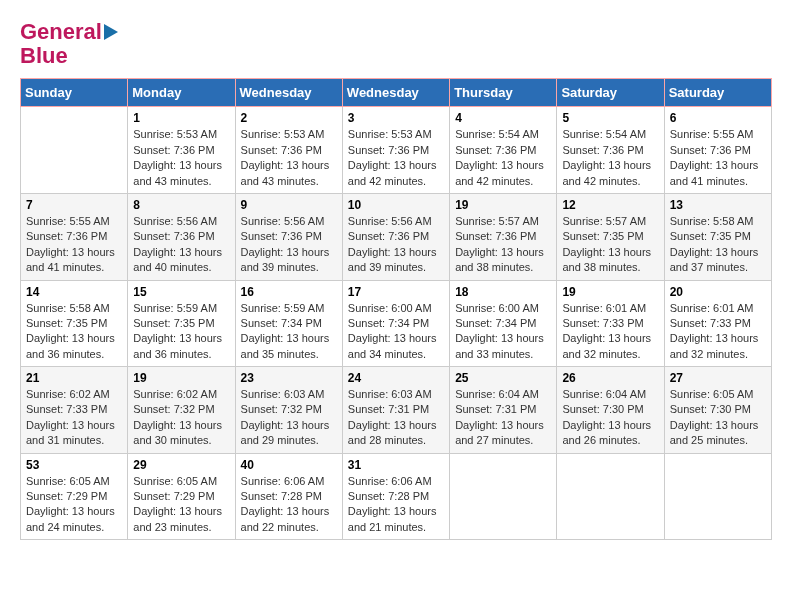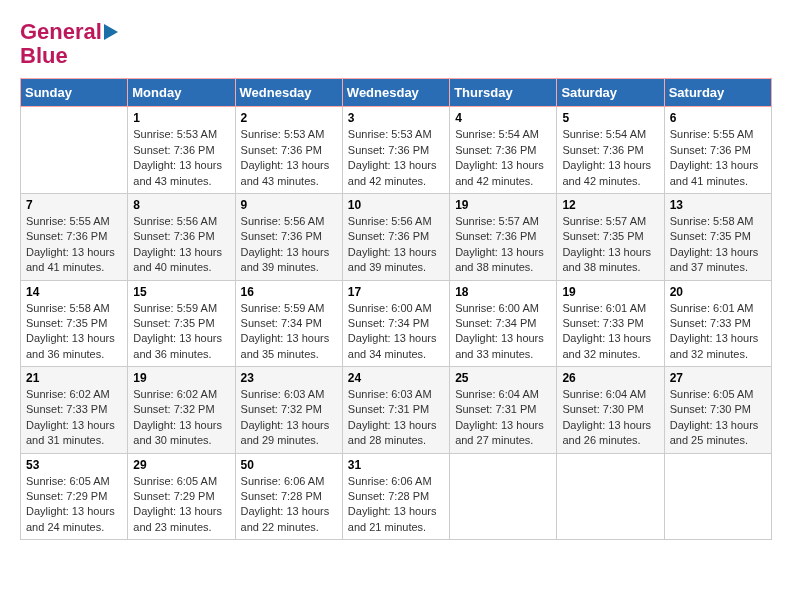--- a/index.html
+++ b/index.html
@@ -334,21 +334,21 @@
 and 24 minutes.</div>
         </td>
         <td>
           <span class="day-num">29</span>
           <div class="day-info" style="white-space: pre-line;">Sunrise: 6:05 AM
 Sunset: 7:29 PM
 Daylight: 13 hours
 and 23 minutes.</div>
         </td>
         <td>
-          <span class="day-num">50</span>
+          <span class="day-num">40</span>
           <div class="day-info" style="white-space: pre-line;">Sunrise: 6:06 AM
 Sunset: 7:28 PM
 Daylight: 13 hours
 and 22 minutes.</div>
         </td>
         <td>
           <span class="day-num">31</span>
           <div class="day-info" style="white-space: pre-line;">Sunrise: 6:06 AM
 Sunset: 7:28 PM
 Daylight: 13 hours

